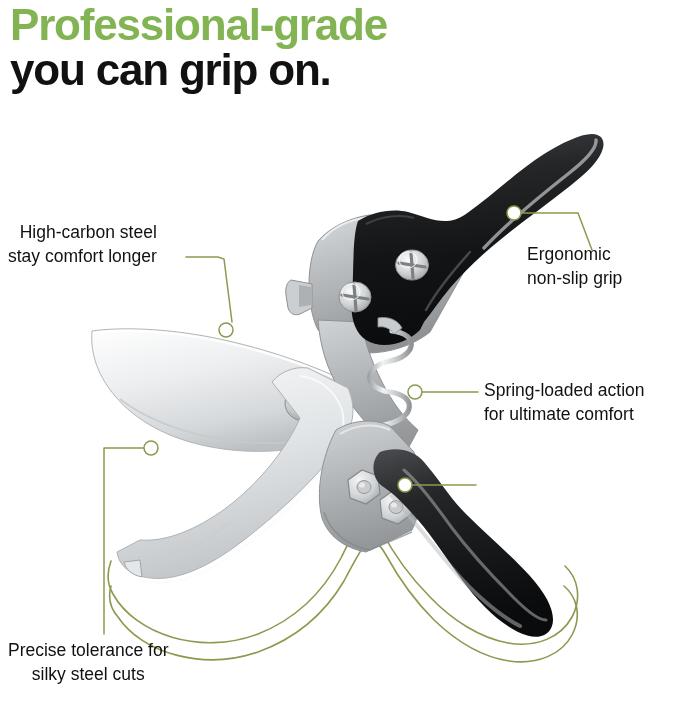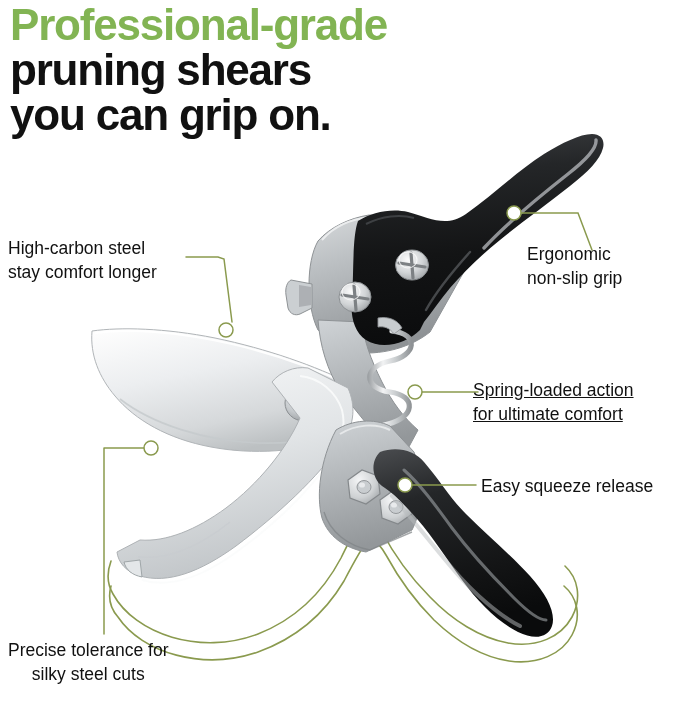--- a/index.html
+++ b/index.html
@@ -38,23 +38,23 @@
   
   .callout {
     position: absolute;
     font-size: 17.5px;
     line-height: 24px;
     color: #111111;
     white-space: nowrap;
   }
   .callout.ta-center { text-align: center; }
 
-  #callout-steel   { left: 8px;  top: 236px; }
+  #callout-steel   { left: 8px;  top: 220px; text-align: right; }
   #callout-grip    { left: 527px; top: 242px; }
-  #callout-spring  { left: 473px; top: 378px; text-decoration: underline; }
+  #callout-spring  { left: 484px; top: 378px; }
   #callout-squeeze { left: 481px; top: 474px; }
   #callout-precise { left: 8px;  top: 638px; }
 
   
   #art {
     position: absolute;
     left: 0;
     top: 0;
     width: 679px;
     height: 701px;
@@ -295,41 +295,37 @@
       <circle cx="226" cy="330" r="7"></circle>
       <circle cx="514" cy="213" r="7"></circle>
       <circle cx="415" cy="392" r="7"></circle>
       <circle cx="405" cy="485" r="7"></circle>
       <circle cx="151" cy="448" r="7"></circle>
     </g>
   </svg>
 
   <div class="headline">
     <div class="headline-line l1">Professional-grade</div>
-    <div class="headline-line l2">pruning shears</div>
     <div class="headline-line l3">you can grip on.</div>
   </div>
 
   <div class="callout" id="callout-steel">
     <div>High-carbon steel</div>
     <div>stay comfort longer</div>
   </div>
 
   <div class="callout" id="callout-grip">
     <div>Ergonomic</div>
     <div>non-slip grip</div>
   </div>
 
   <div class="callout" id="callout-spring">
     <div>Spring-loaded action</div>
     <div>for ultimate comfort</div>
   </div>
 
-  <div class="callout" id="callout-squeeze">
-    <div>Easy squeeze release</div>
-  </div>
 
   <div class="callout ta-center" id="callout-precise">
     <div>Precise tolerance for</div>
     <div>silky steel cuts</div>
   </div>
 
 </div>
 
 </body></html>

